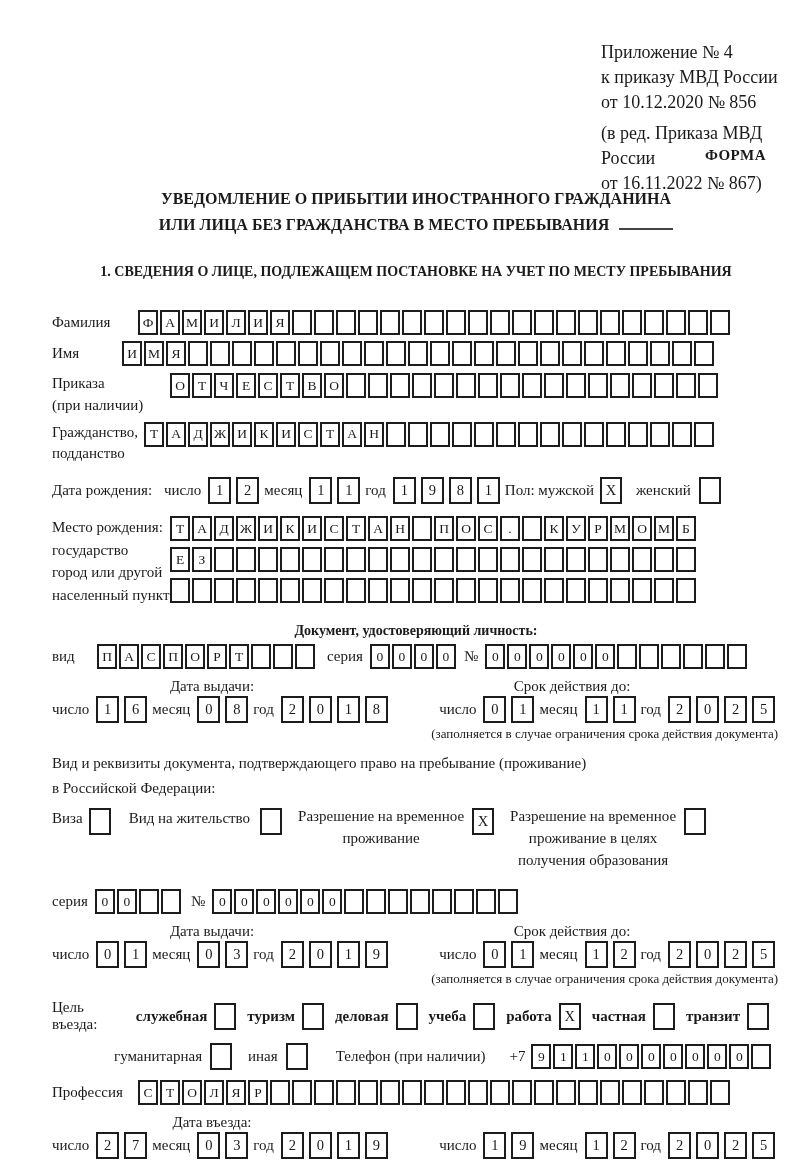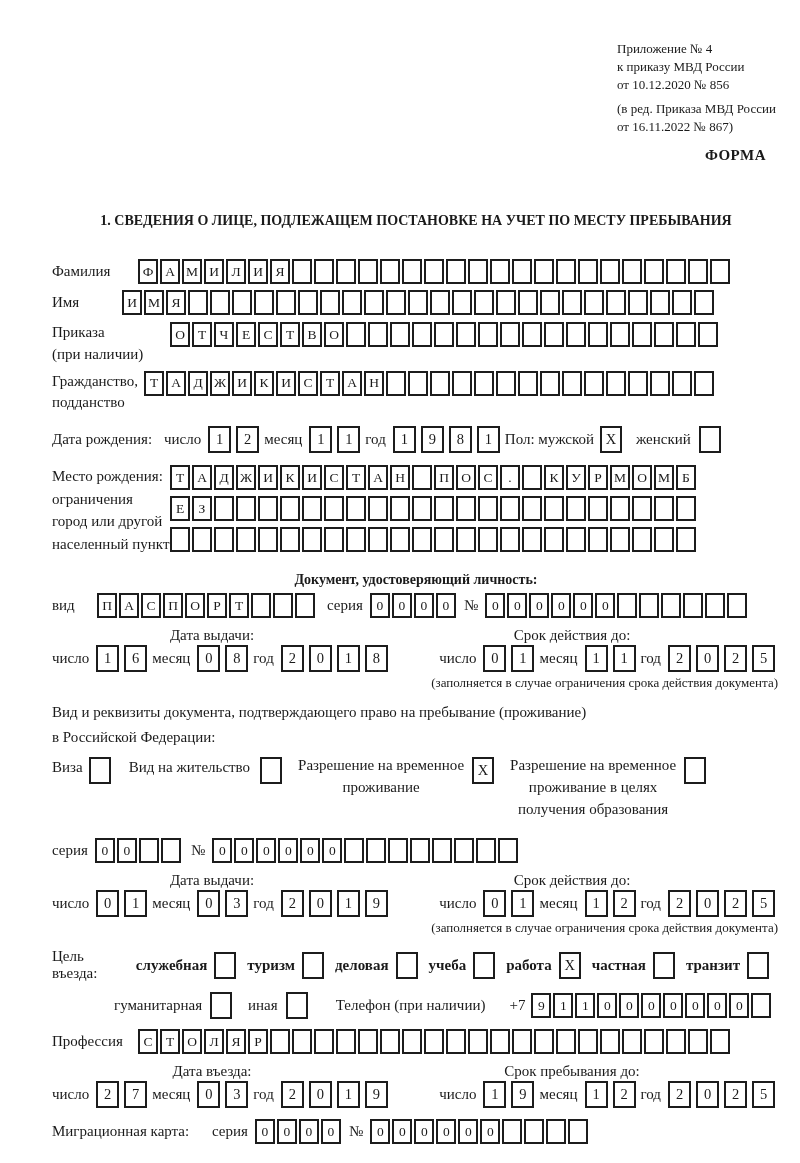--- a/index.html
+++ b/index.html
@@ -3,21 +3,21 @@
 <meta charset="utf-8">
 <style>
   * { margin:0; padding:0; box-sizing:border-box; }
   html,body { background:#e8e8e8; }
   .page {
     position:relative; width:800px; height:1163px; margin:0 auto;
     background:#ffffff; color:#1a1a1a;
     font-family:"Liberation Serif","DejaVu Serif",serif;
     font-size:15px; overflow:hidden;
   }
-  .hdr-right { position:absolute; left:617px; top:40px; font-size:13px; line-height:1.4; }
+  .hdr-right { position:absolute; left:601px; top:40px; font-size:18px; line-height:1.4; }
   .hdr-right .ed { margin-top:5px; }
   .forma { position:absolute; top:147px; right:34px; font-weight:bold; font-size:15px; letter-spacing:.5px; }
   .content { padding:186px 20px 0 52px; }
   .title { text-align:center; font-weight:bold; font-size:16px; line-height:1.6; }
   .t-underline { display:inline-block; width:54px; border-bottom:2px solid #444; margin-left:10px; vertical-align:baseline; }
   .sec-head { margin-top:27px; text-align:center; font-weight:bold; font-size:14px; }
   .row { display:flex; align-items:center; }
   .row.top { align-items:flex-start; }
   .lbl { flex:none; }
   .w70 { width:70px; } .w92 { width:92px; } .w118 { width:118px; }
@@ -55,20 +55,24 @@
     <div>к приказу МВД России</div>
     <div>от 10.12.2020 № 856</div>
     <div class="ed">(в ред. Приказа МВД России</div>
     <div>от 16.11.2022 № 867)</div>
   </div>
 
   <div class="forma">ФОРМА</div>
 
   <div class="content">
 
+    <div class="title">
+      <div>УВЕДОМЛЕНИЕ О ПРИБЫТИИ ИНОСТРАННОГО ГРАЖДАНИНА</div>
+      <div><span>ИЛИ ЛИЦА БЕЗ ГРАЖДАНСТВА В МЕСТО ПРЕБЫВАНИЯ</span><span class="t-underline"></span></div>
+    </div>
 
     <div class="sec-head">1. СВЕДЕНИЯ О ЛИЦЕ, ПОДЛЕЖАЩЕМ ПОСТАНОВКЕ НА УЧЕТ ПО МЕСТУ ПРЕБЫВАНИЯ</div>
 
     <div class="row" style="margin-top:30px;gap:16px;">
       <span class="lbl w70">Фамилия</span>
       <span class="cells">
           <span class="cell">Ф</span>
           <span class="cell">А</span>
           <span class="cell">М</span>
           <span class="cell">И</span>
@@ -221,21 +225,21 @@
         </span>
       <span style="margin-right:6px;">Пол: мужской</span>
       <span class="cell cb">X</span>
       <span style="margin:0 8px 0 14px;">женский</span>
       <span class="cell cb"></span>
     </div>
 
     <div class="row top" style="margin-top:12px;">
       <span class="lbl w118 stack" style="line-height:1.5;">
         <span>Место рождения:</span>
-        <span>ограничения</span>
+        <span>государство</span>
         <span>город или другой</span>
         <span>населенный пункт</span>
       </span>
       <span class="stackcells">
         <span class="cells">
             <span class="cell">Т</span>
             <span class="cell">А</span>
             <span class="cell">Д</span>
             <span class="cell">Ж</span>
             <span class="cell">И</span>
@@ -570,21 +574,20 @@
           <span class="cell"></span>
           <span class="cell"></span>
           <span class="cell"></span>
           <span class="cell"></span>
           <span class="cell"></span>
         </span>
     </div>
 
     <div class="date-heads">
       <span class="dh1">Дата въезда:</span>
-      <span class="dh2">Срок пребывания до:</span>
     </div>
     <div class="row" style="margin-top:1px;">
       <span class="dlbl">число</span>
       <span class="cells dcell">
           <span class="cell dc">2</span>
           <span class="cell dc">7</span>
         </span>
       <span class="dlbl">месяц</span>
       <span class="cells dcell">
           <span class="cell dc">0</span>

